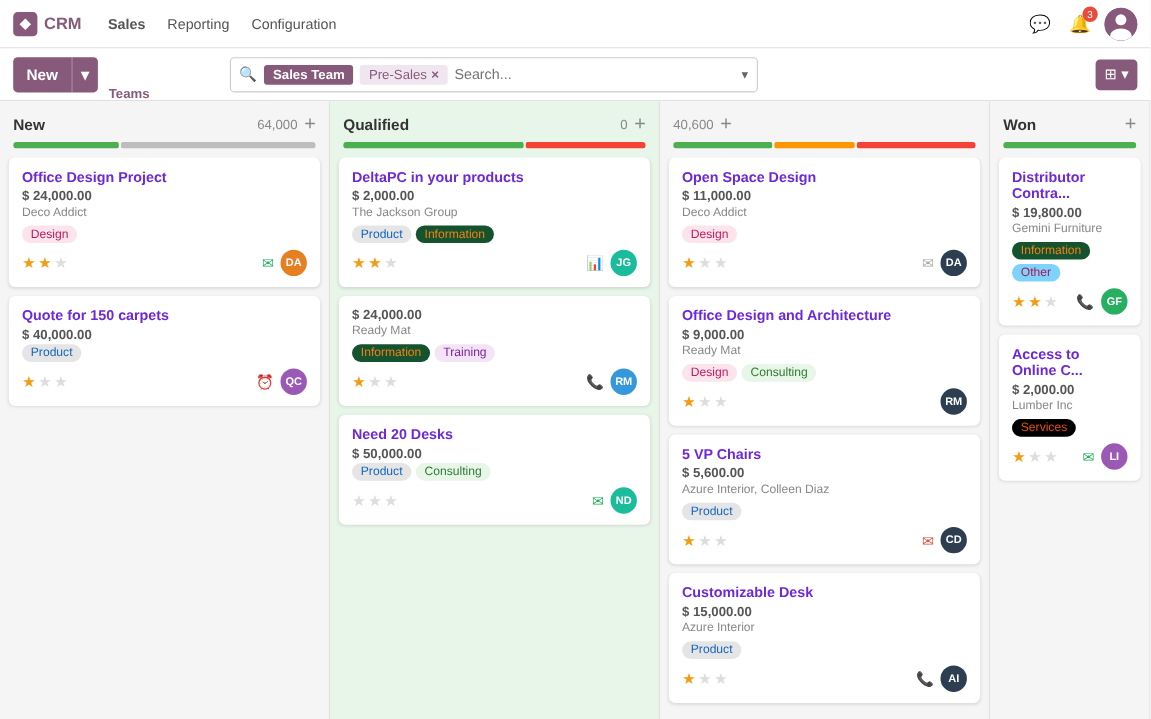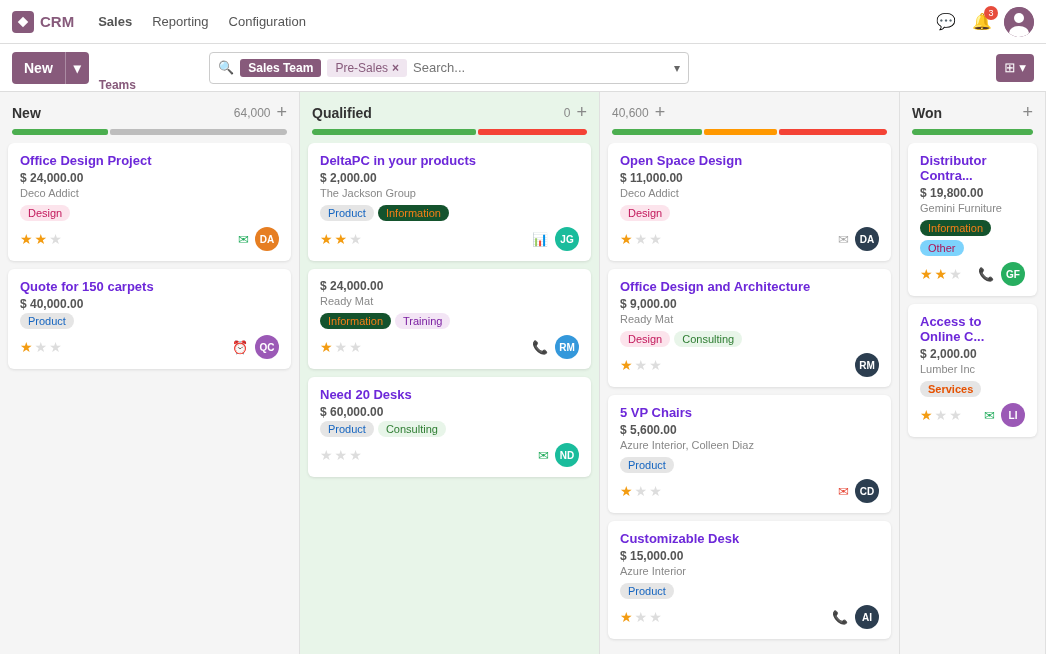--- a/index.html
+++ b/index.html
@@ -52,21 +52,21 @@
     .card-title { font-weight: 600; font-size: 13px; margin-bottom: 3px; color: #6d28d9; }
     .card-amount { font-size: 12px; color: #555; margin-bottom: 2px; font-weight: bold; }
     .card-company { font-size: 11px; color: #888; margin-bottom: 6px; }
     .card-tags { display: flex; flex-wrap: wrap; gap: 4px; margin-bottom: 6px; text-align: center; }
     .tag { padding: 2px 8px; border-radius: 12px; font-size: 11px; font-weight: 500; }
     .tag-design { background: #fce4ec; color: #c2185b; }
     .tag-product { background: #e5e5e5; color: #1565c0; }
     .tag-information { background: #14532d; color: #f57f17; }
     .tag-training { background: #f3e5f5; color: #7b1fa2; }
     .tag-consulting { background: #e8f5e9; color: #2e7d32; }
-    .tag-services { background: #e5e5e5; color: #e65100; font-weight: bold; }
+    .tag-services { background: #000000; color: #e65100; }
     .tag-other { background: #7dd3fc; color: #ad1457; }
     .card-footer { display: flex; align-items: center; justify-content: space-between; }
     .stars { display: flex; gap: 2px; }
     .star { font-size: 14px; }
     .star.filled { color: #f39c12; }
     .star.empty { color: #ddd; }
     .card-icons { display: flex; gap: 6px; align-items: center; }
     .card-icon { font-size: 13px; }
     .card-icon.green { color: #27ae60; }
     .card-icon.phone { color: #666; }
@@ -242,21 +242,21 @@
               <span class="star empty" style="color: rgb(221, 221, 221);">★</span>
             </div>
         <div class="card-icons">
               <span class="card-icon phone">📞</span>
               <div class="user-avatar ua-blue">RM</div>
             </div>
       </div>
     </div>
         <div class="card">
       <div class="card-title">Need 20 Desks</div>
-      <div class="card-amount">$ 60,000.00</div>
+      <div class="card-amount">$ 50,000.00</div>
 
       <div class="card-tags">
             <span class="tag tag-product">Product</span>
             <span class="tag tag-consulting">Consulting</span>
           </div>
       <div class="card-footer">
         <div class="stars">
               <span class="star empty" style="color: rgb(221, 221, 221);">★</span>
               <span class="star empty" style="color: rgb(221, 221, 221);">★</span>
               <span class="star empty" style="color: rgb(221, 221, 221);">★</span>

